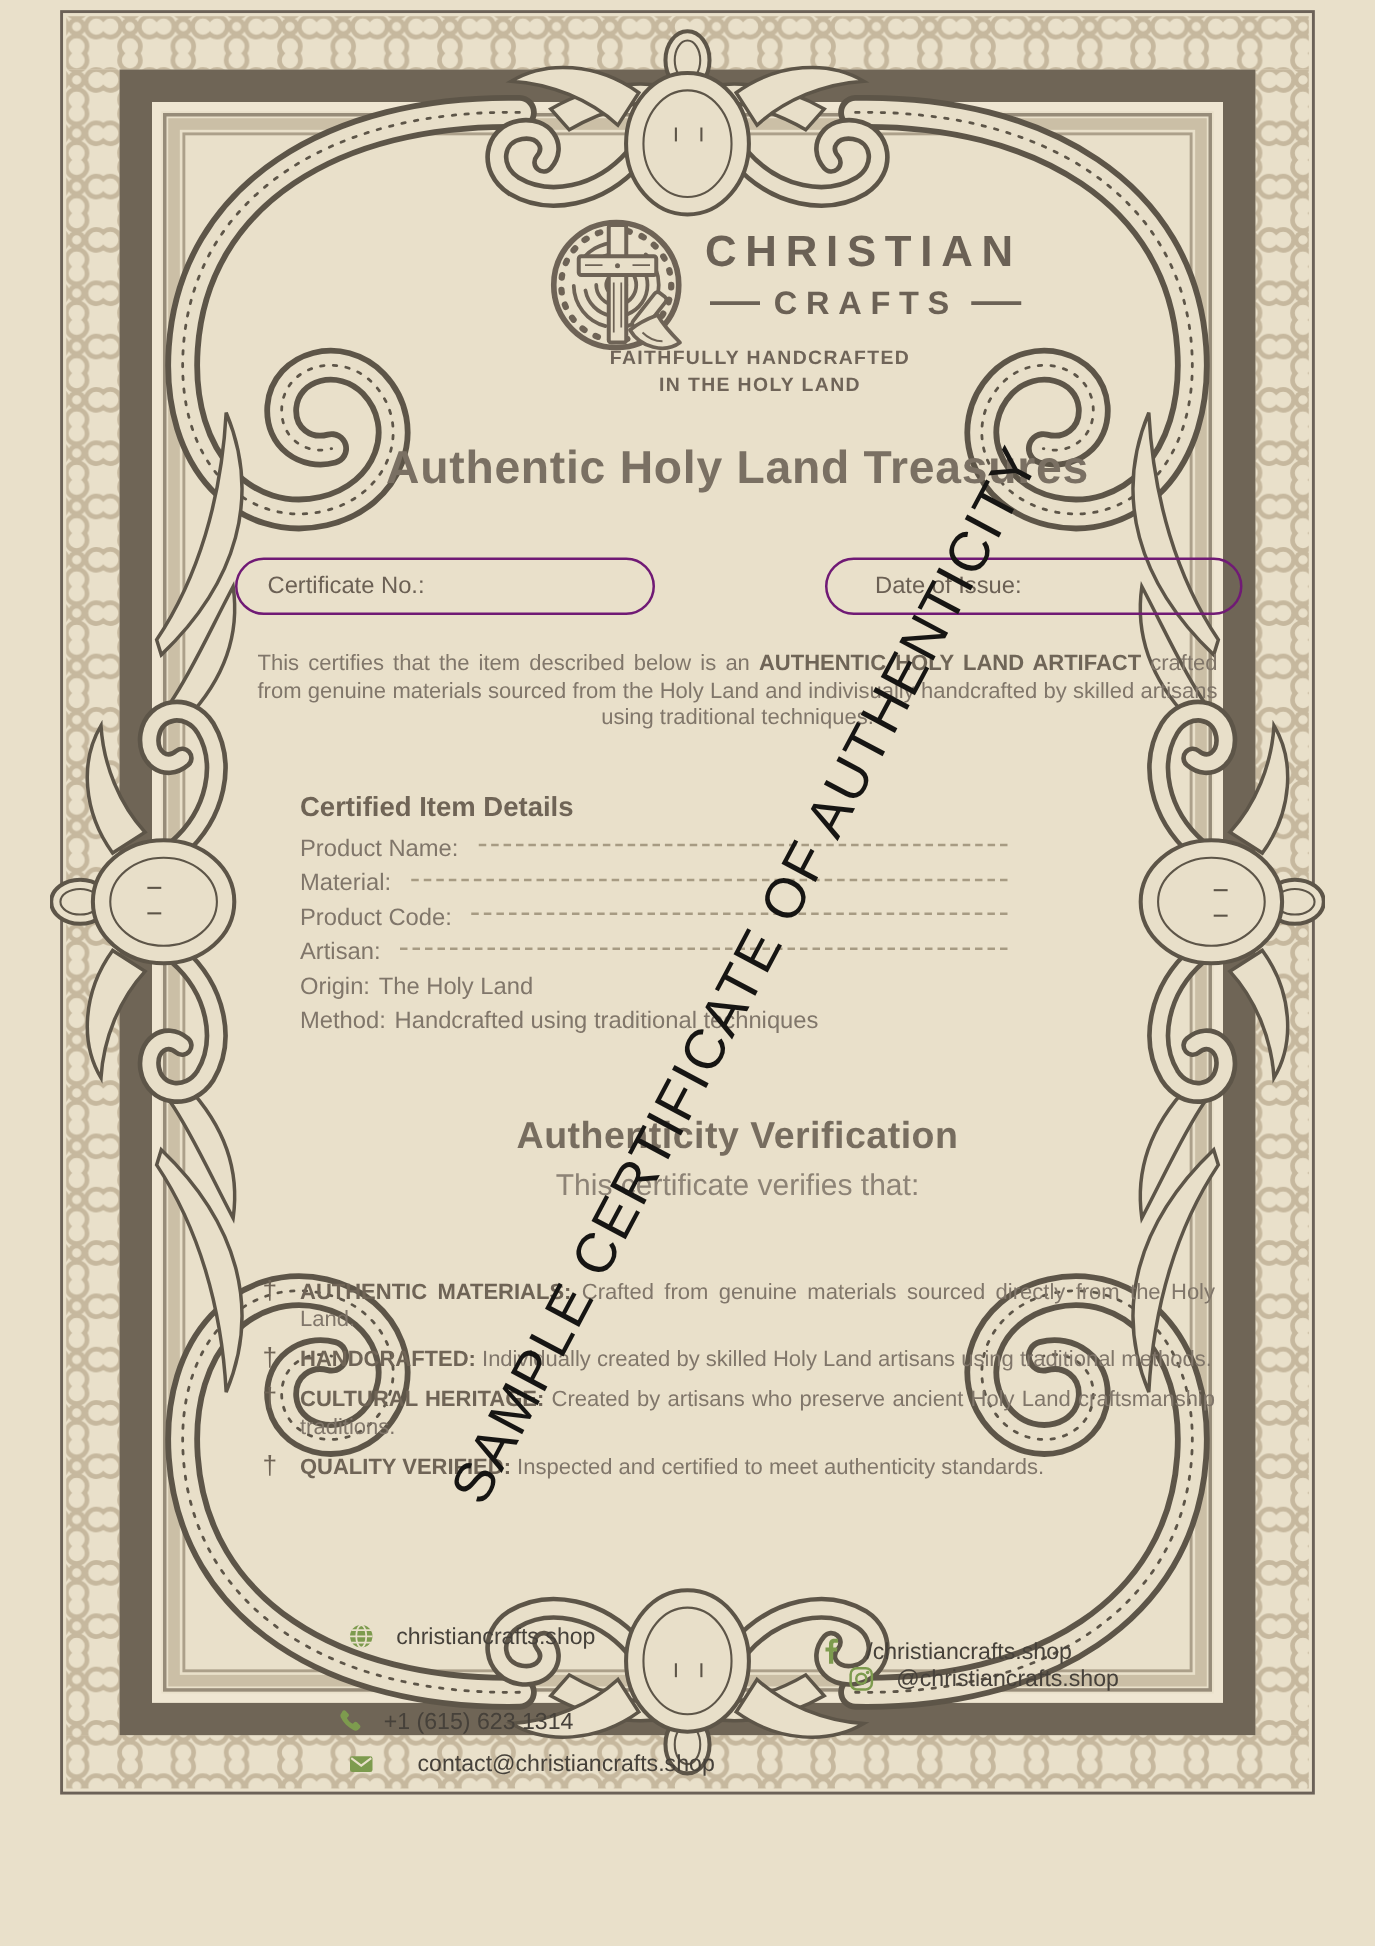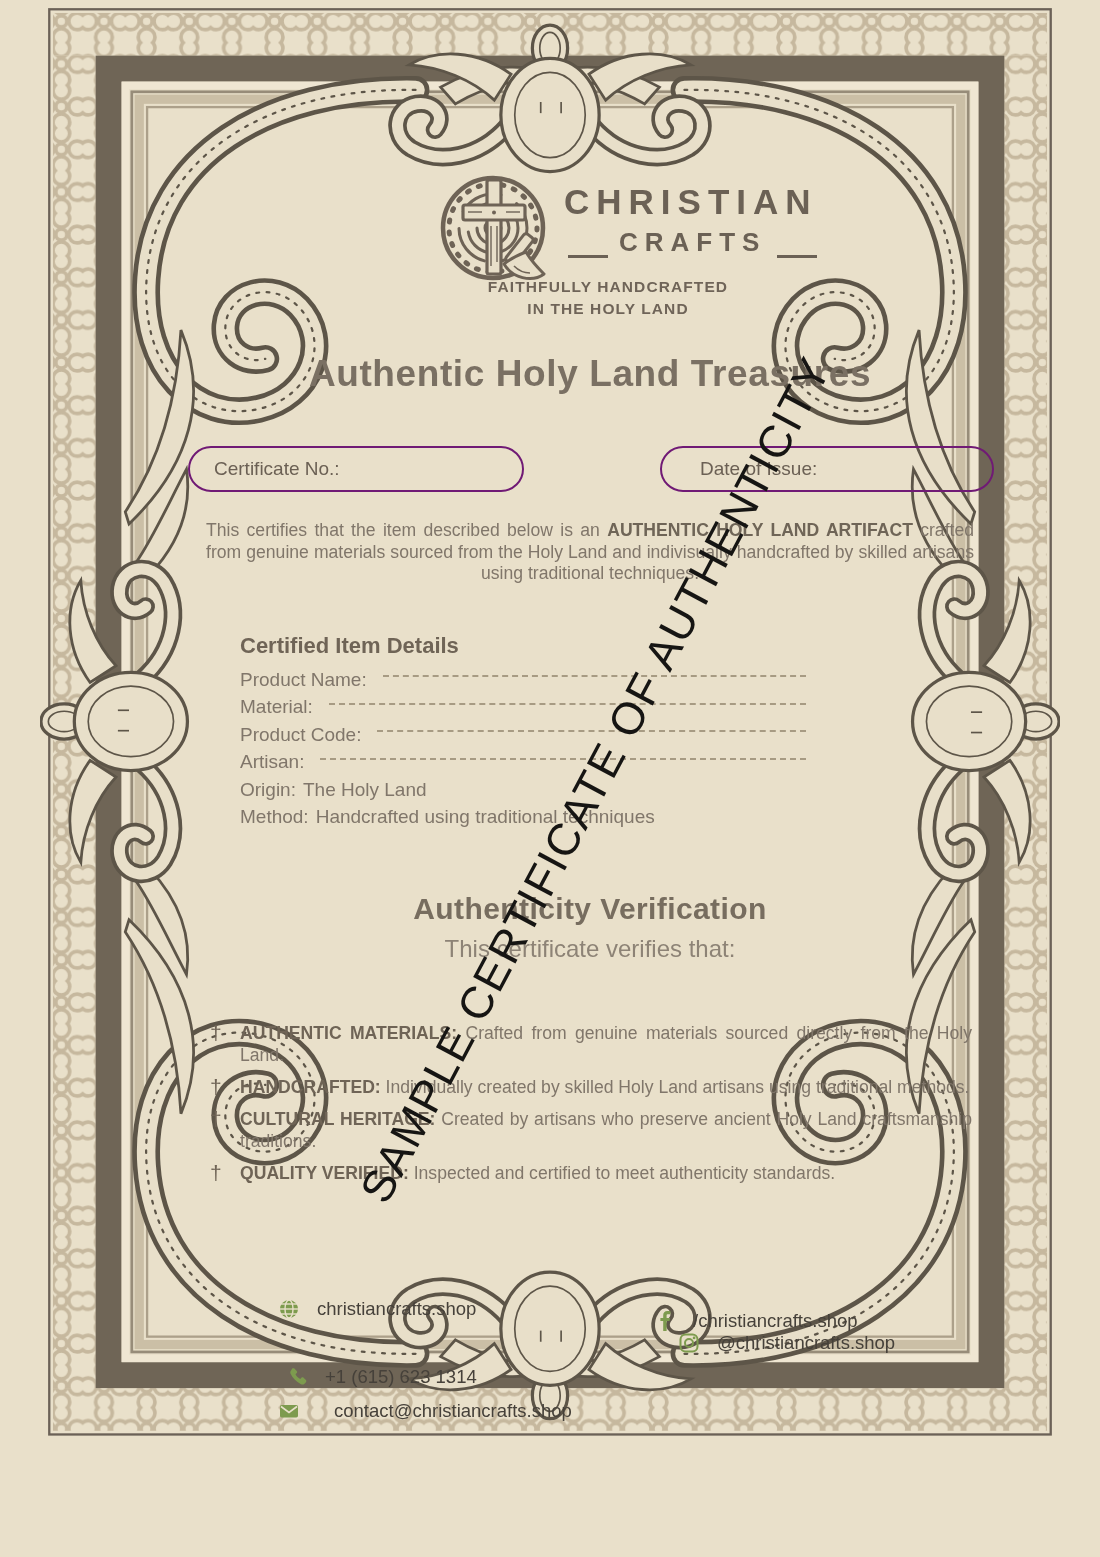--- a/index.html
+++ b/index.html
@@ -19,21 +19,21 @@
   .orn-f { fill:#e8dfc9; stroke:#5d5548; stroke-width:3.5; }
   .orn-t { fill:none; stroke:#5d5548; stroke-width:1.8; }
 
   .content { position:absolute; inset:0; z-index:2; }
 
   
   .logo-row { position:absolute; left:398px; top:166px; display:flex; }
   .logo-icon { width:116px; height:126px; }
   .logo-text { margin-left:10px; padding-top:16px; color:#6b6155; }
   .brand-top { font-size:35px; font-weight:700; letter-spacing:7px; }
-  .brand-bottom-row { display:flex; align-items:flex-end; gap:11px; margin-top:5px; margin-left:4px; }
+  .brand-bottom-row { display:flex; align-items:center; gap:11px; margin-top:5px; margin-left:4px; }
   .brand-dash { width:40px; height:3px; background:#6b6155; }
   .brand-bottom { font-size:26px; font-weight:700; letter-spacing:7px; }
   .tagline { position:absolute; left:388px; top:276px; width:360px; text-align:center;
     font-size:15.5px; font-weight:700; letter-spacing:1.1px; color:#6f6458; line-height:1.45; }
 
   .title { position:absolute; left:0; top:353px; width:1100px; text-align:center;
     font-size:37px; font-weight:700; color:#7a7063; letter-spacing:0.6px; }
 
   .field { position:absolute; height:46px; border:2px solid #701a75; border-radius:24px;
     display:flex; align-items:center; box-sizing:border-box;
@@ -60,21 +60,21 @@
 
   .bullets { position:absolute; left:170px; top:1022px; width:762px; }
   .bullet { display:flex; margin-bottom:10px; }
   .bullet-cross { width:30px; flex:none; font-size:21px; color:#6f6456; line-height:22px; }
   .bullet-text { flex:1; font-size:17.6px; line-height:22px; color:#80766a; text-align:justify; }
   .bullet-text b { color:#6f6456; }
 
   .footer-item { position:absolute; display:flex; align-items:center; gap:17px;
     font-size:18.5px; color:#46413a; }
   .f-web { left:238px; top:1298px; } .f-mail { left:238px; top:1400px;gap:34px; }
-  .f-phone { left:246px; top:1366px; }
+  .f-phone { left:228px; top:1366px; }
   .f-fb { left:614px; top:1310px;gap:17px; } .f-ig { left:638px; top:1332px; }
   .f-icon { width:22px; height:22px; flex:none; }
 
   .watermark { position:absolute; left:556px; top:780px; z-index:5;
     transform:translate(-50%,-50%) rotate(-62deg);
     font-size:45px; font-weight:500; letter-spacing:1.5px; color:#161513; white-space:nowrap; }
 </style>
 </head>
 <body>
 

